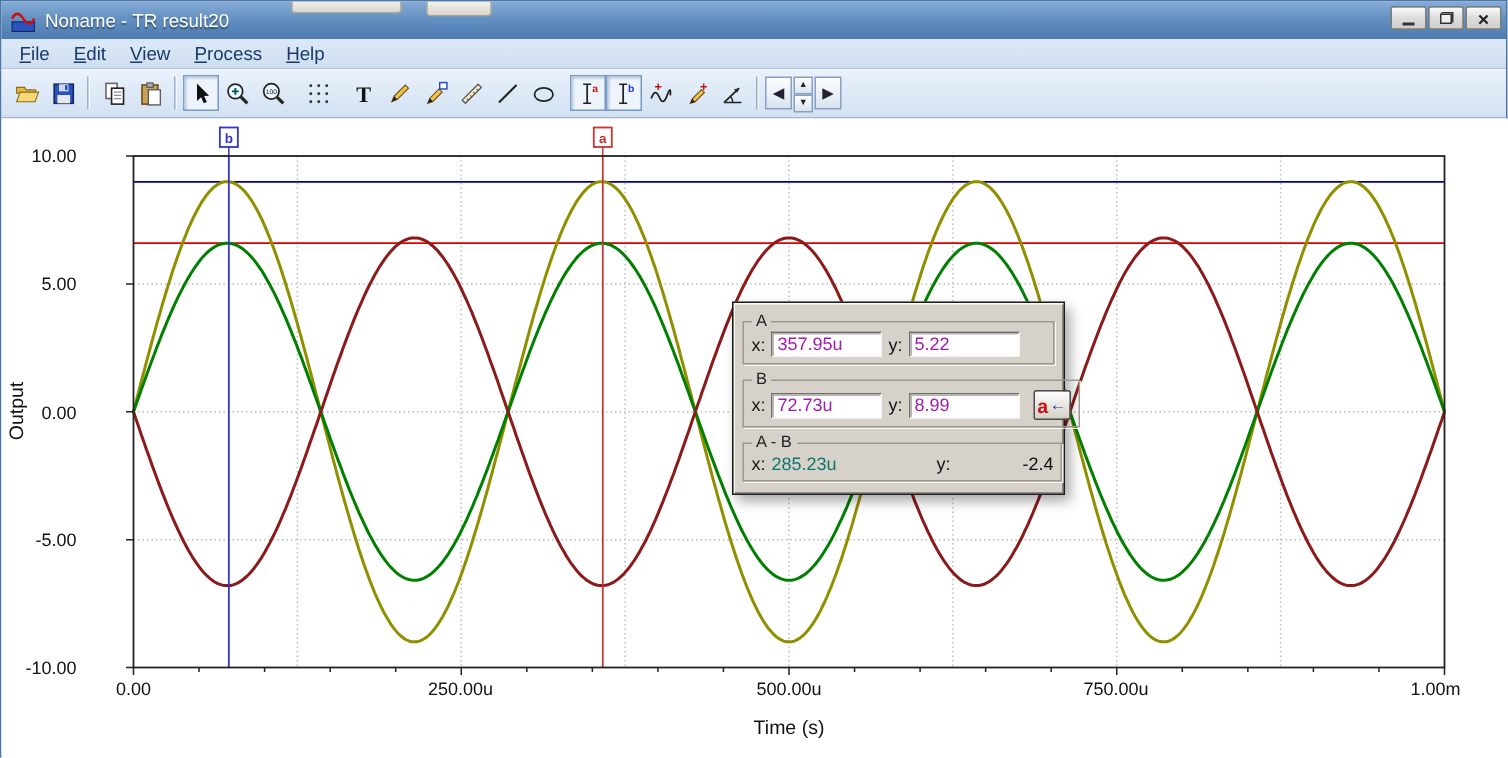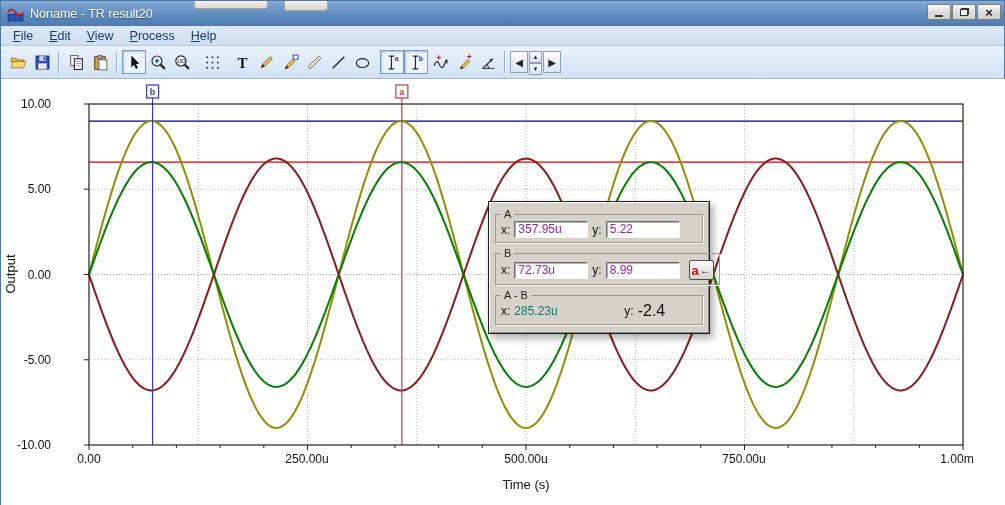--- a/index.html
+++ b/index.html
@@ -68,21 +68,21 @@
   .cp-row { display:flex; align-items:center; gap:4px; }
   .cp-lbl { font-size:12px; color:#111; }
   .cp-field { width:74px; height:17px; background:#fff; border:1px solid;
     border-color:#6e6e6e #f6f6f6 #f6f6f6 #6e6e6e; box-shadow:inset 1px 1px 0 #b8b4ac;
     font-size:12px; line-height:15px; padding:0 3px; color:#a21caf; overflow:hidden; white-space:nowrap; }
   .jump-btn { margin-left:5px; width:25px; height:20px; background:linear-gradient(#fdfdfd,#d5d1c8);
     border:1px solid #4c4c4c; border-radius:2px; display:flex; align-items:center; justify-content:center; gap:1px; cursor:default; }
   .jump-a { color:#cc1111; font-weight:bold; font-size:13px; line-height:1; }
   .jump-arrow { color:#223a8c; font-size:11px; line-height:1; }
   .ab-x-val { width:106px; font-size:12px; color:#0f766e; }
-  .ab-y-val { font-size:16px; color:#111; }
+  .ab-y-val { font-size:12px; color:#111;margin-left:44px; }
 </style>
 </head>
 <body>
 
 <div class="app">
 
   <div class="bg-fragment frag1"></div>
   <div class="bg-fragment frag2"></div>
 
   <div class="titlebar">

